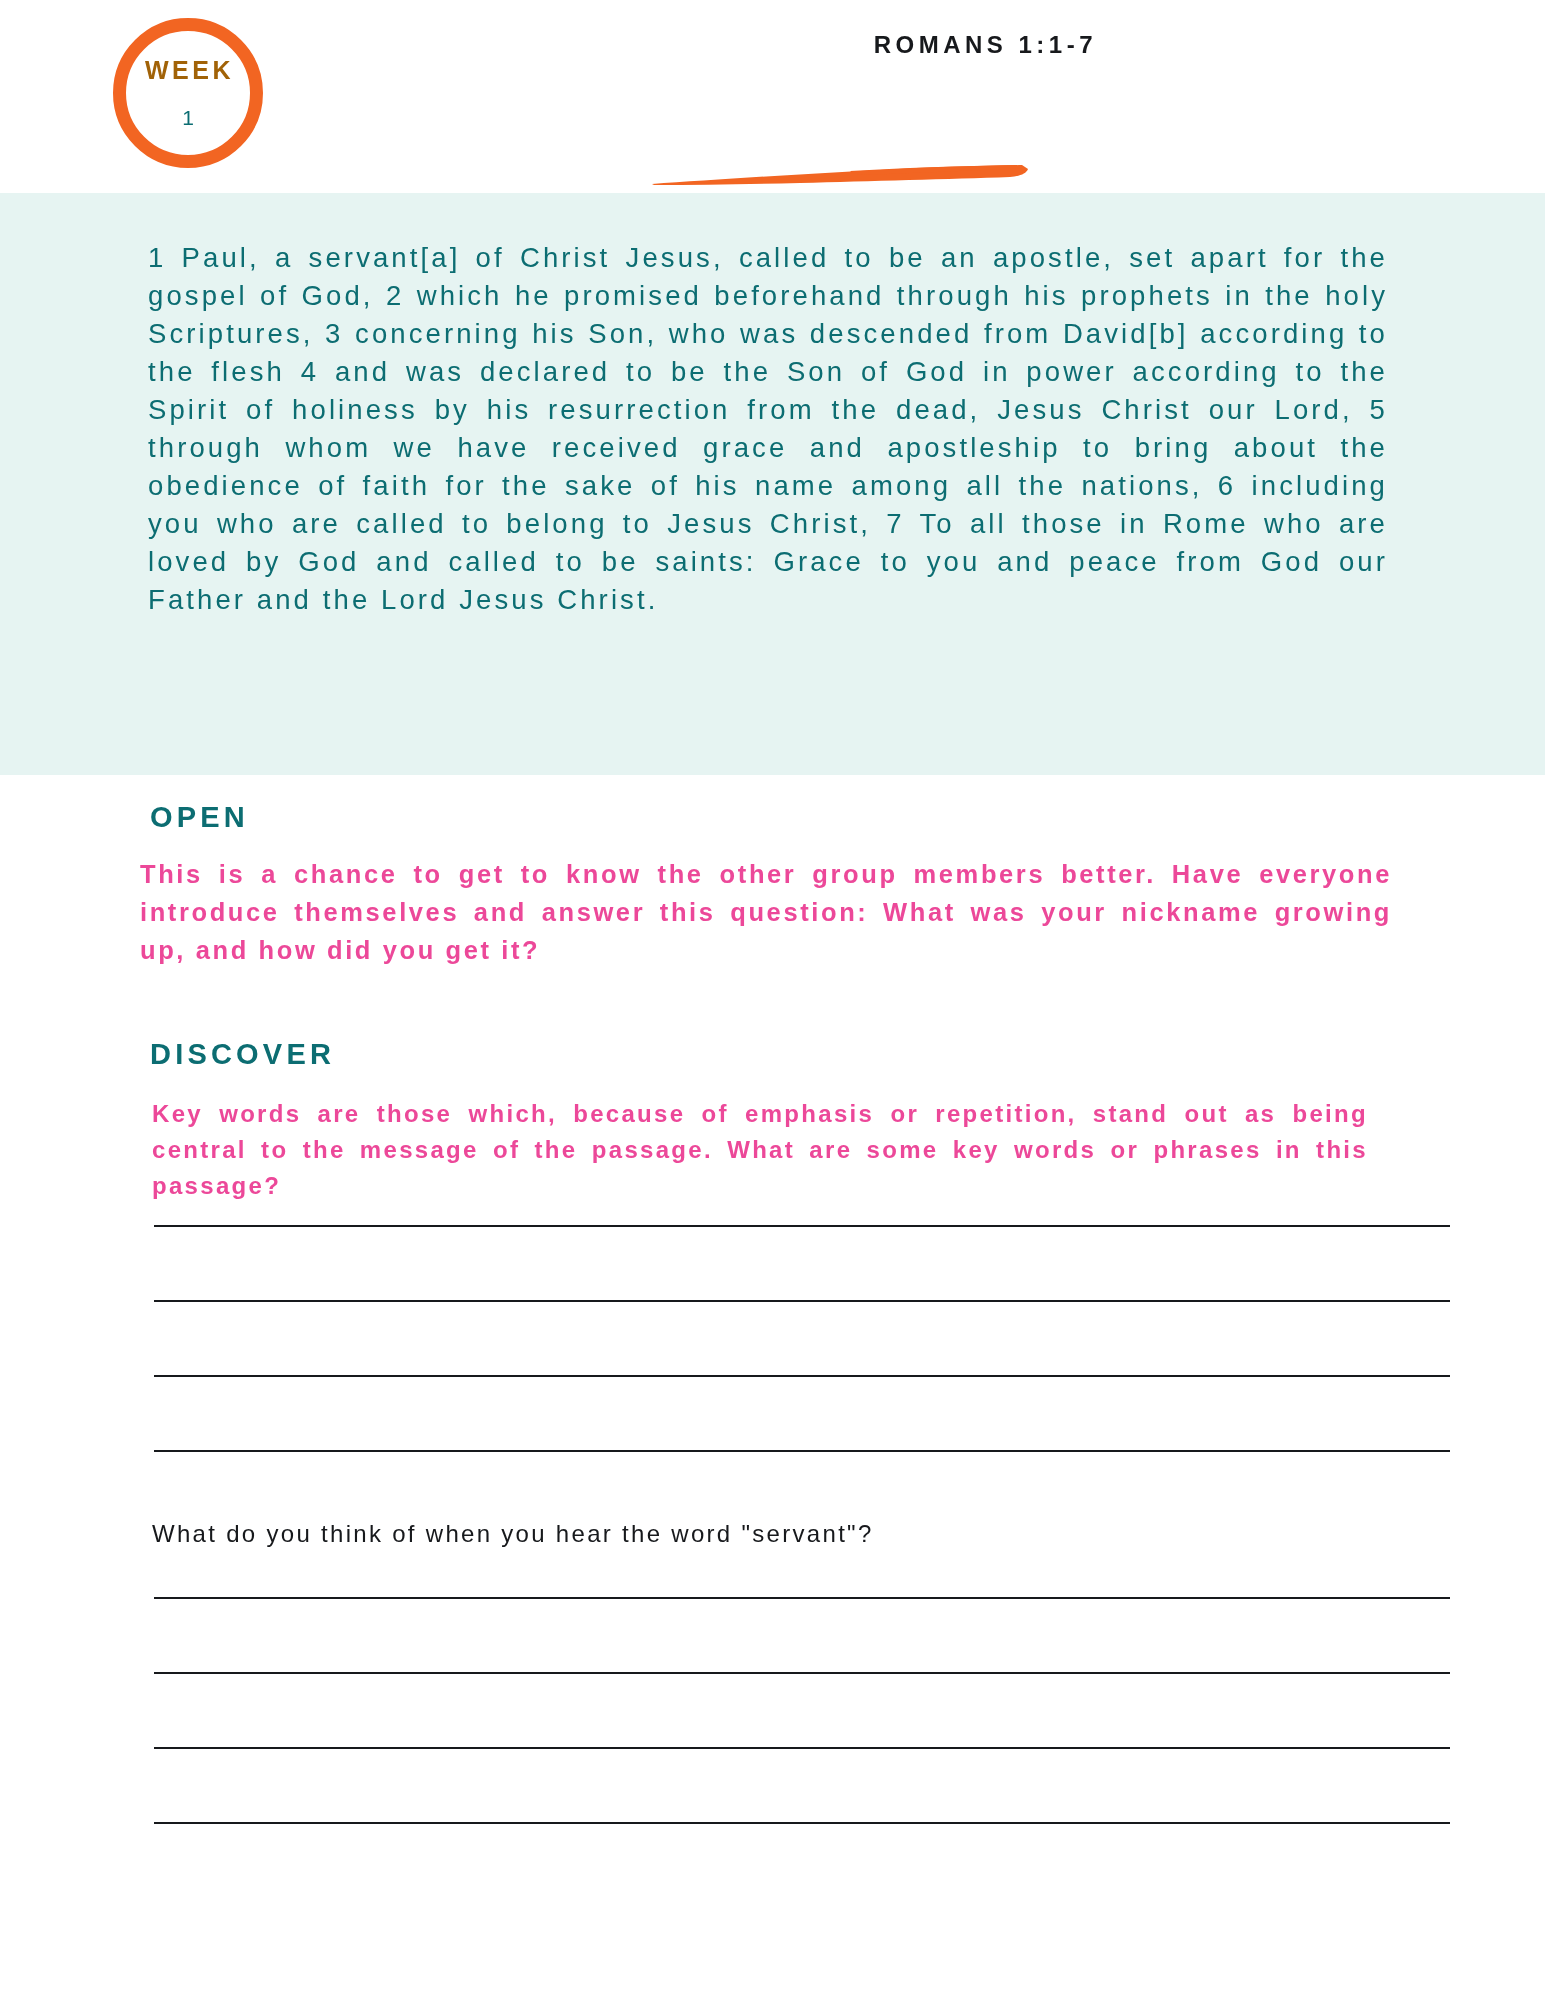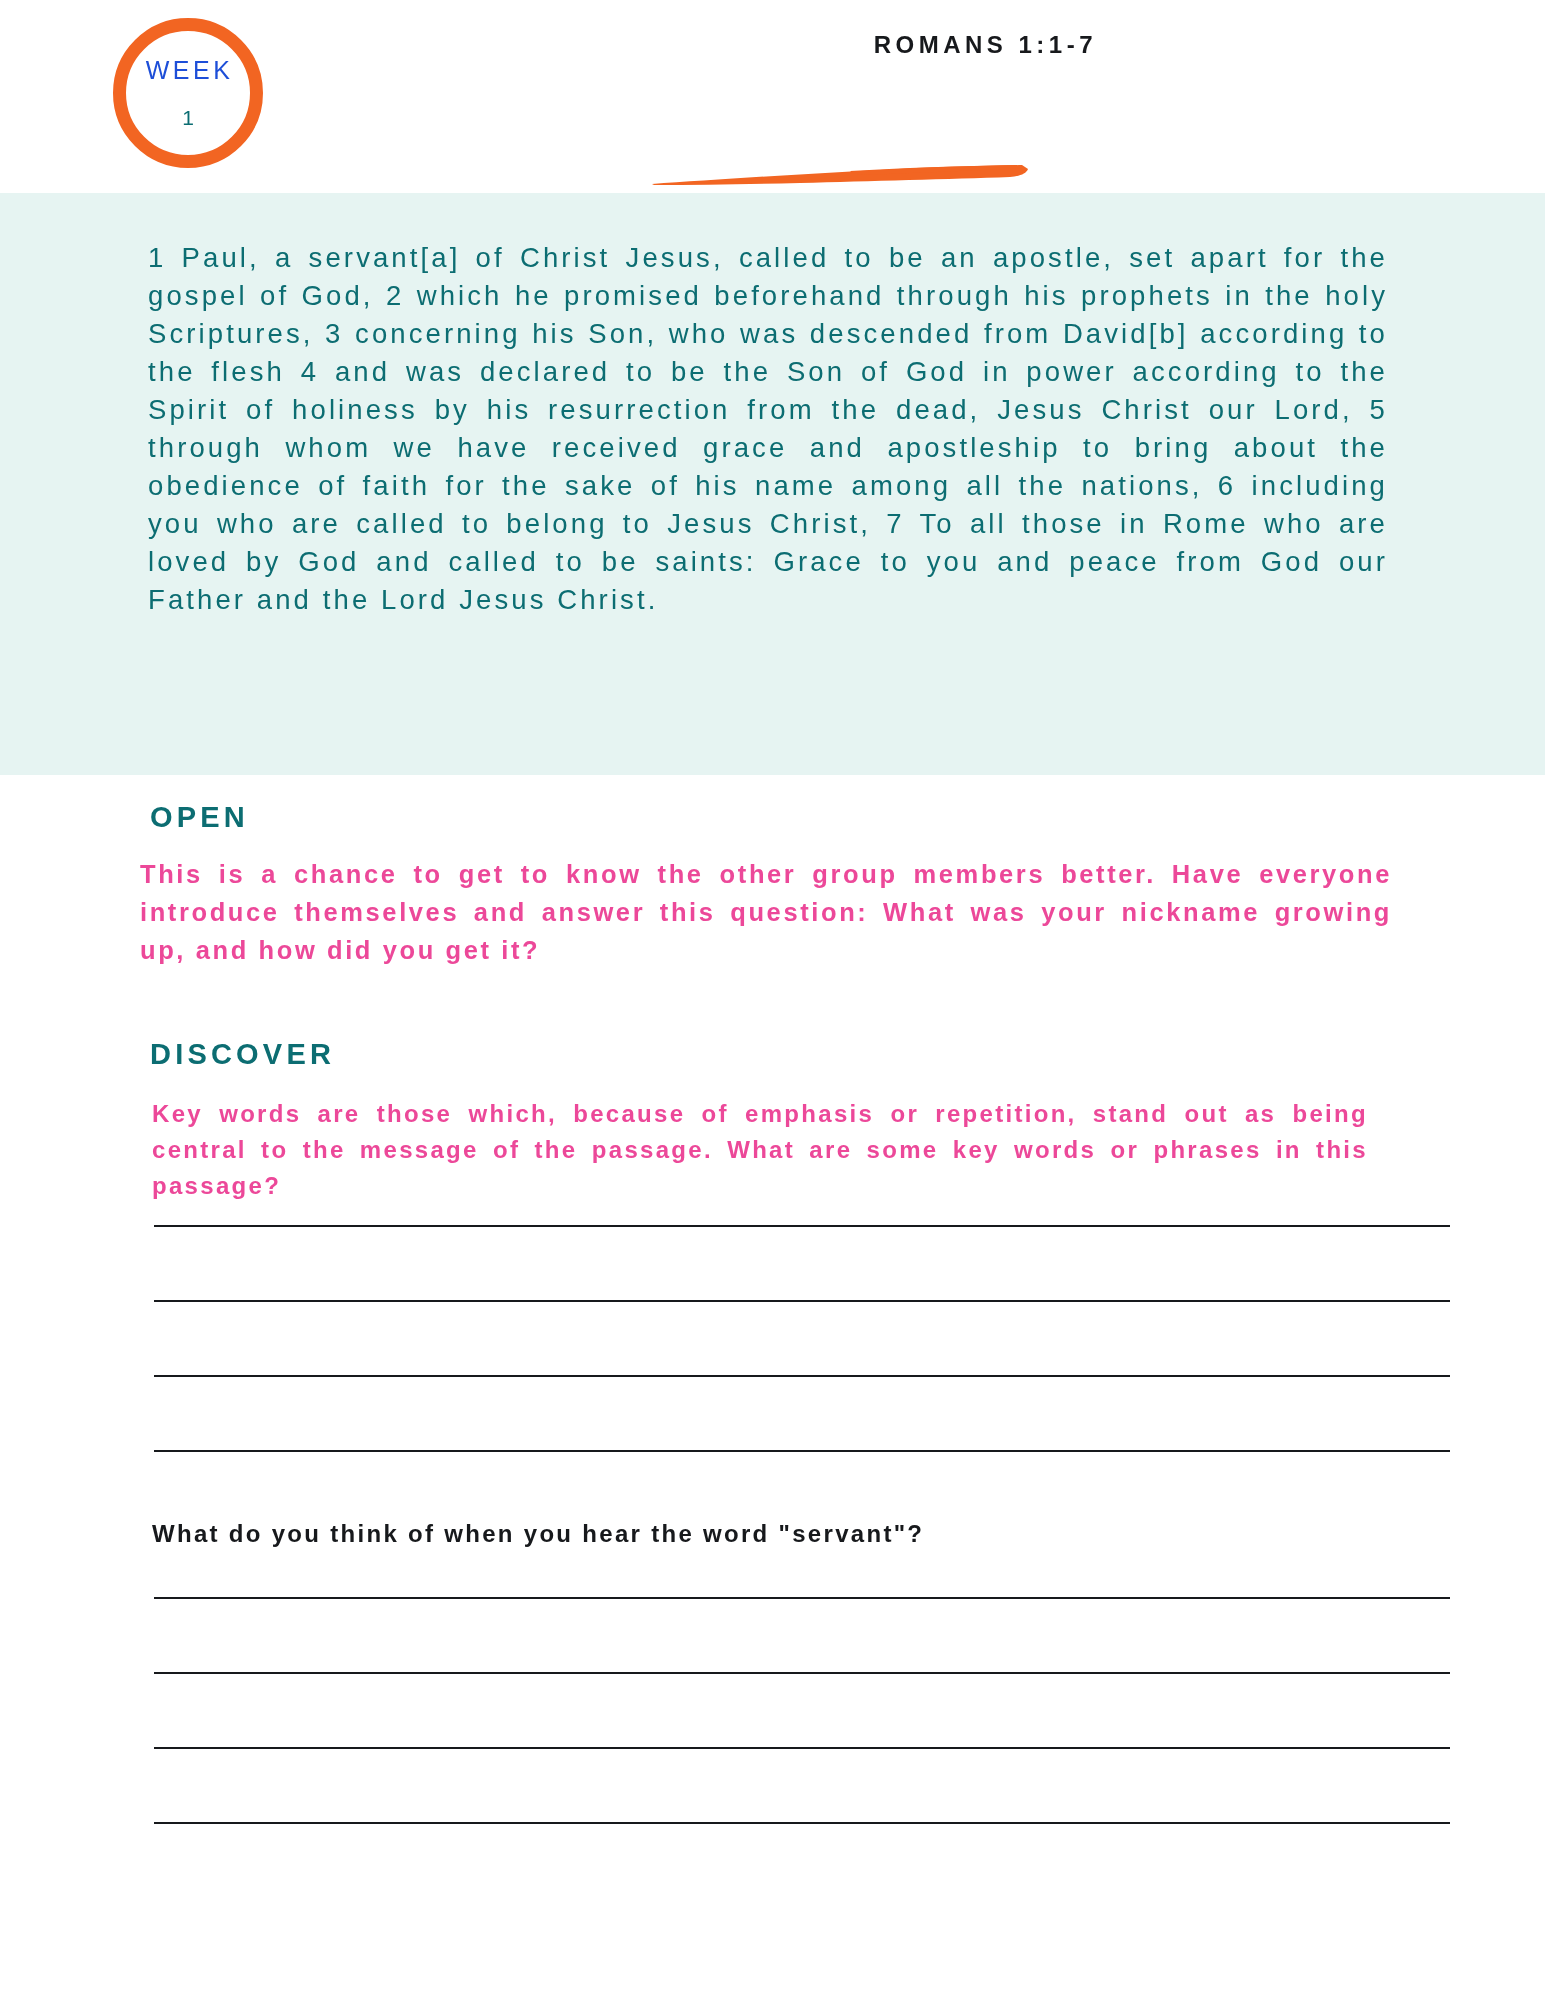--- a/index.html
+++ b/index.html
@@ -32,23 +32,23 @@
     border-radius: 50%;
     box-sizing: border-box;
     display: flex;
     flex-direction: column;
     align-items: center;
     justify-content: center;
     background: #ffffff;
   }
   .week-badge .week-word {
     font-size: 25px;
-    font-weight: 400;
+    font-weight: 700;
     letter-spacing: 3.5px;
-    color: #1d4ed8;
+    color: #a16207;
     line-height: 1;
     margin-bottom: 24px;
     padding-left: 3px;
   }
   .week-badge .week-num {
     font-size: 21px;
     font-weight: 400;
     color: #0c6d72;
     line-height: 1;
   }
@@ -158,21 +158,21 @@
     border-top: 2px solid #17191c;
     width: 100%;
   }
   .rule + .rule { margin-top: 73px; }
 
   .group-1 { top: 185px; }
 
   .q2 {
     position: absolute; left: 152px; top: 476px; width: 1216px;
     font-size: 24px; letter-spacing: 2.3px; line-height: 36px;
-    font-weight: 700; color: #17191c;
+    font-weight: 400; color: #17191c;
   }
 
   .group-2 { top: 557px; }
 </style>
 </head>
 <body>
 
 <div class="header">
 
   <div class="week-badge">

